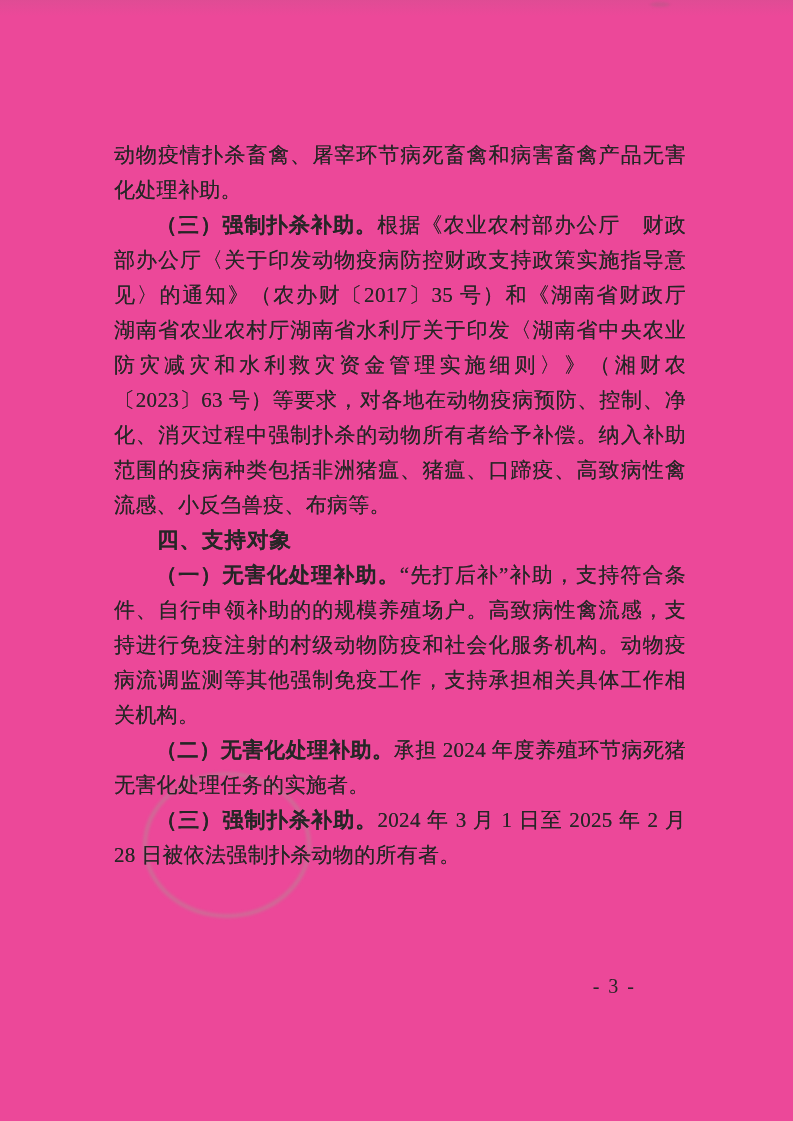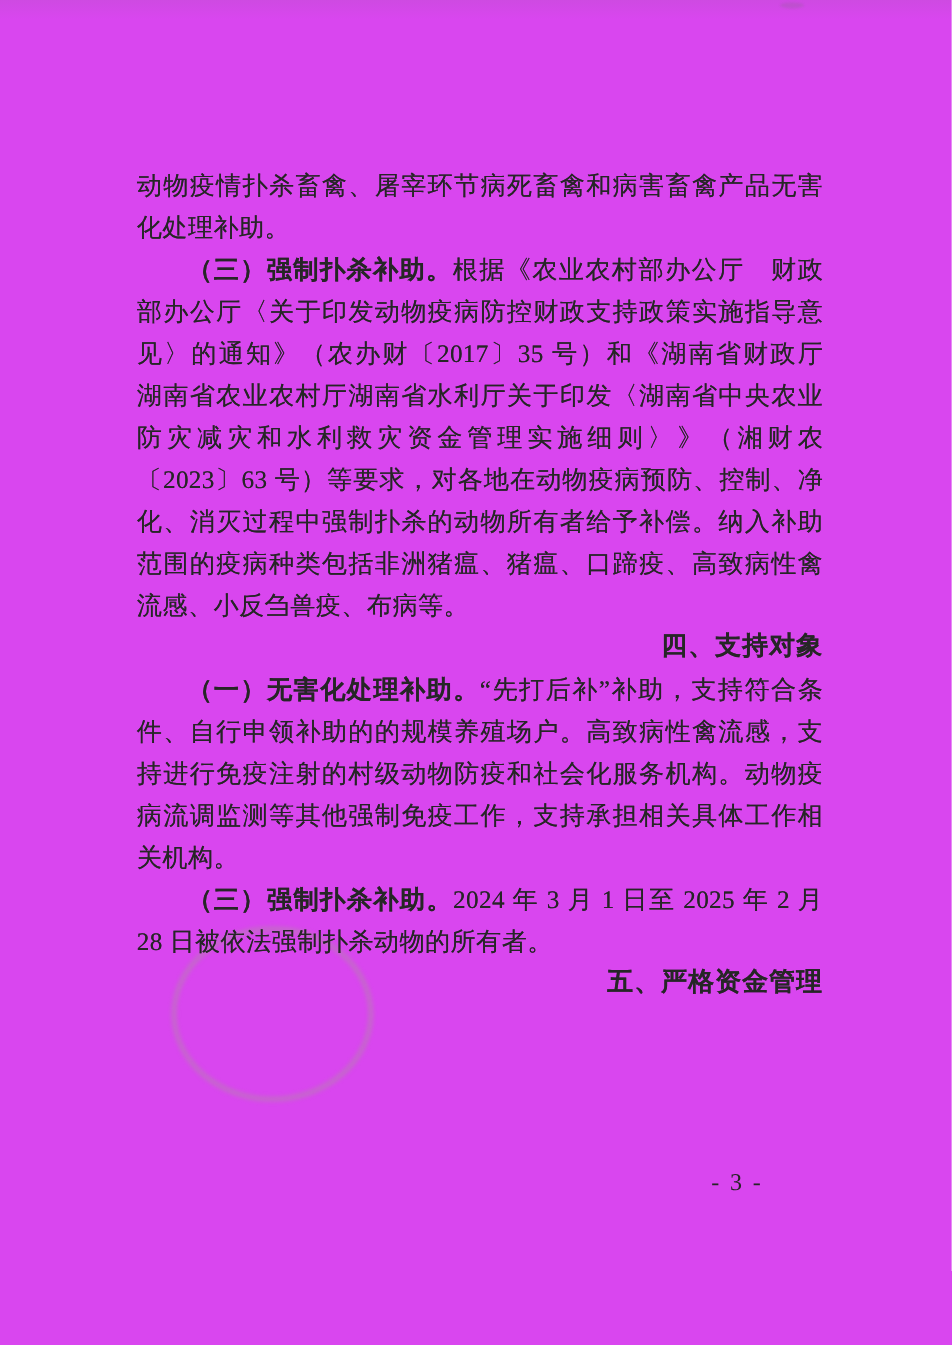--- a/index.html
+++ b/index.html
@@ -2,21 +2,21 @@
 <html><head>
 <meta charset="utf-8">
 <style>
   * { margin:0; padding:0; box-sizing:border-box; }
   html, body { width:793px; height:1121px; }
   body { background:#ffffff; }
 
   .page {
     position:relative;
     width:793px; height:1121px;
-    background:#d946ef;
+    background:#ec4899;
     overflow:hidden;
     font-family:"Liberation Serif","DejaVu Serif",serif;
     color:#262626;
   }
 
   
   .scan-edge {
     position:absolute; top:0; left:0; width:793px; height:16px;
     background:linear-gradient(180deg, rgba(110,110,110,0.10), rgba(110,110,110,0));
     z-index:1;
@@ -51,26 +51,25 @@
   .para {
     text-align:justify;
     text-justify:inter-character;
     text-indent:2em;
   }
   .para.no-indent { text-indent:0; }
 
   .lead { font-weight:bold;font-family:Liberation Serif, serif; }
 
   .heading {
-    font-family:Liberation Mono, monospace;
+    font-family:Liberation Serif, serif;
     font-weight:bold;
     text-indent:2em;
     font-size:21.5px;
     letter-spacing:1px;
-    text-align:right;
   }
 
   .footer {
     position:absolute; left:0; top:975px; width:680px;
     padding-right:44px;
     text-align:right;
     font-size:20px;
     letter-spacing:2px;
     z-index:2;
   }
@@ -87,23 +86,23 @@
   <div class="content">
 
     <p class="para no-indent">动物疫情扑杀畜禽、屠宰环节病死畜禽和病害畜禽产品无害化处理补助。</p>
 
     <p class="para"><span class="lead">（三）强制扑杀补助。</span><span>根据《农业农村部办公厅　财政部办公厅〈关于印发动物疫病防控财政支持政策实施指导意见〉的通知》（农办财〔2017〕35 号）和《湖南省财政厅　湖南省农业农村厅湖南省水利厅关于印发〈湖南省中央农业防灾减灾和水利救灾资金管理实施细则〉》（湘财农〔2023〕63 号）等要求，对各地在动物疫病预防、控制、净化、消灭过程中强制扑杀的动物所有者给予补偿。纳入补助范围的疫病种类包括非洲猪瘟、猪瘟、口蹄疫、高致病性禽流感、小反刍兽疫、布病等。</span></p>
 
     <p class="heading">四、支持对象</p>
 
     <p class="para"><span class="lead">（一）无害化处理补助。</span><span>“先打后补”补助，支持符合条件、自行申领补助的的规模养殖场户。高致病性禽流感，支持进行免疫注射的村级动物防疫和社会化服务机构。动物疫病流调监测等其他强制免疫工作，支持承担相关具体工作相关机构。</span></p>
 
+    <p class="para"><span class="lead">（二）无害化处理补助。</span><span>承担 2024 年度养殖环节病死猪无害化处理任务的实施者。</span></p>
 
     <p class="para"><span class="lead">（三）强制扑杀补助。</span><span>2024 年 3 月 1 日至 2025 年 2 月 28 日被依法强制扑杀动物的所有者。</span></p>
 
-    <p class="heading">五、严格资金管理</p>
 
 
   </div>
 
   <div class="footer">- 3 -</div>
 
 </div>
 
 </body></html>

